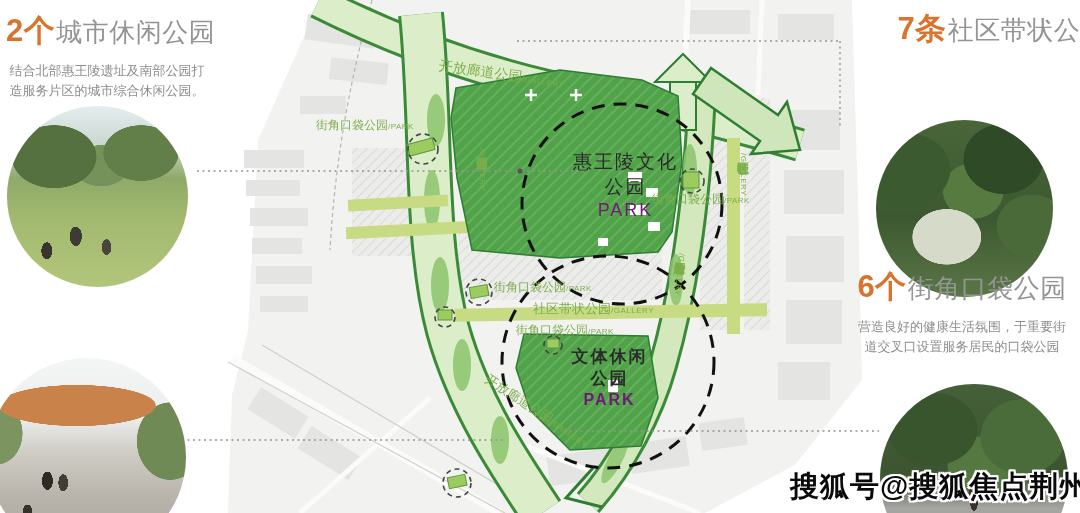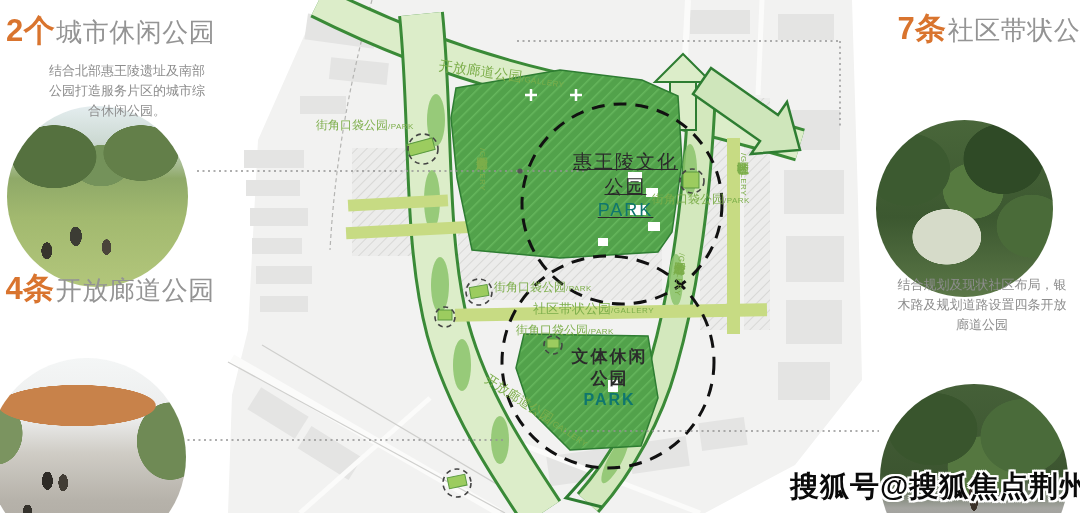--- a/index.html
+++ b/index.html
@@ -4,21 +4,21 @@
 <style>
   html,body{margin:0;padding:0;}
   body{font-family:"Liberation Sans","DejaVu Sans",sans-serif;}
   #stage{position:relative;width:1080px;height:513px;background:#ffffff;overflow:hidden;}
   #map-svg{position:absolute;left:0;top:0;z-index:1;}
 
   
   .panel{position:absolute;z-index:4;text-align:center;}
   .panel .head{white-space:nowrap;font-size:26px;color:#949494;letter-spacing:.5px;}
   .panel .head .num{font-size:31px;color:#d9742e;font-weight:bold;margin-right:1px;}
-  .panel .desc{margin-top:9px;font-size:13px;line-height:1.55;color:#8d8d8d;margin-left:40px;}
+  .panel .desc{margin-top:9px;font-size:13px;line-height:1.55;color:#8d8d8d;}
   #panel-tl{left:6px;top:10px;width:202px;}
   #panel-tr{left:896px;top:8px;width:212px;}
   #panel-bl{left:2px;top:268px;width:216px;}
   #panel-br{left:854px;top:266px;width:216px;}
 
   
   .photo{position:absolute;z-index:2;border-radius:50%;overflow:hidden;}
   #photo-tl{left:7px;top:106px;width:181px;height:181px;
     background:
       radial-gradient(10px 16px at 38% 72%,#3c3c34 0 60%,transparent 61%),
@@ -63,22 +63,22 @@
   #lbl-corridor-left{left:476px;top:148px;font-size:12px;}
   #lbl-pocket-mid-upper{left:494px;top:281px;font-size:12px;}
   #lbl-band-h{left:533px;top:302px;font-size:13px;}
   #lbl-pocket-mid-lower{left:516px;top:324px;font-size:12px;}
   #lbl-corridor-bottom{left:490px;top:372px;font-size:13px;transform:rotate(33deg);transform-origin:left top;}
   #lbl-corridor-right{left:673px;top:253px;font-size:12px;transform:rotate(6deg);}
   #lbl-band-v{left:737px;top:153px;font-size:12px;}
   #lbl-pocket-east{left:652px;top:193px;font-size:12px;}
 
   .parklabel{position:absolute;z-index:3;text-align:center;color:#2b2b2b;line-height:1.3;}
-  .parklabel .en{color:#0f766e;letter-spacing:2px;}
-  #park-huiwangling{left:553px;top:150px;width:145px;font-size:19px;letter-spacing:2px;text-decoration:underline;}
+  .parklabel .en{color:#701a75;letter-spacing:2px;}
+  #park-huiwangling{left:553px;top:150px;width:145px;font-size:19px;letter-spacing:2px;}
   #park-huiwangling .en{font-size:18px;}
   #park-wenti{left:547px;top:346px;width:125px;font-size:17px;letter-spacing:2px;font-weight:bold;}
   #park-wenti .en{font-size:16px;}
 
   
   #watermark{position:absolute;z-index:5;left:790px;top:467px;font-size:29px;font-weight:bold;
     color:#0a0a0a;letter-spacing:1px;white-space:nowrap;
     text-shadow:-2px -2px 0 #fff,2px -2px 0 #fff,-2px 2px 0 #fff,2px 2px 0 #fff,
                  0 -2px 0 #fff,0 2px 0 #fff,-2px 0 0 #fff,2px 0 0 #fff;}
 </style>
@@ -236,27 +236,27 @@
     <div class="desc">结合北部惠王陵遗址及南部公园打造服务片区的城市综合休闲公园。</div>
   </div>
 
   <div class="panel" id="panel-tr">
     <div class="head">
       <span class="num">7条</span><span>社区带状公园</span>
     </div>
   </div>
 
   <div class="panel" id="panel-bl">
+  </div>
+
+  <div class="panel" id="panel-br">
     <div class="head">
-      <span class="num">4条</span><span>开放廊道公园</span>
+      <span class="num">6个</span><span>街角口袋公园</span>
     </div>
-  </div>
-
-  <div class="panel" id="panel-br">
-    <div class="desc">结合规划及现状社区布局，银木路及规划道路设置四条开放廊道公园</div>
+    <div class="desc">营造良好的健康生活氛围，于重要街道交叉口设置服务居民的口袋公园</div>
   </div>
 
   <div class="photo" id="photo-tl"></div>
   <div class="photo" id="photo-bl"></div>
   <div class="photo" id="photo-tr"></div>
   <div class="photo" id="photo-br"></div>
 
   <div class="mlabel" id="lbl-corridor-top">
     <span>开放廊道公园</span><span class="sfx">/GALLERY</span>
   </div>

